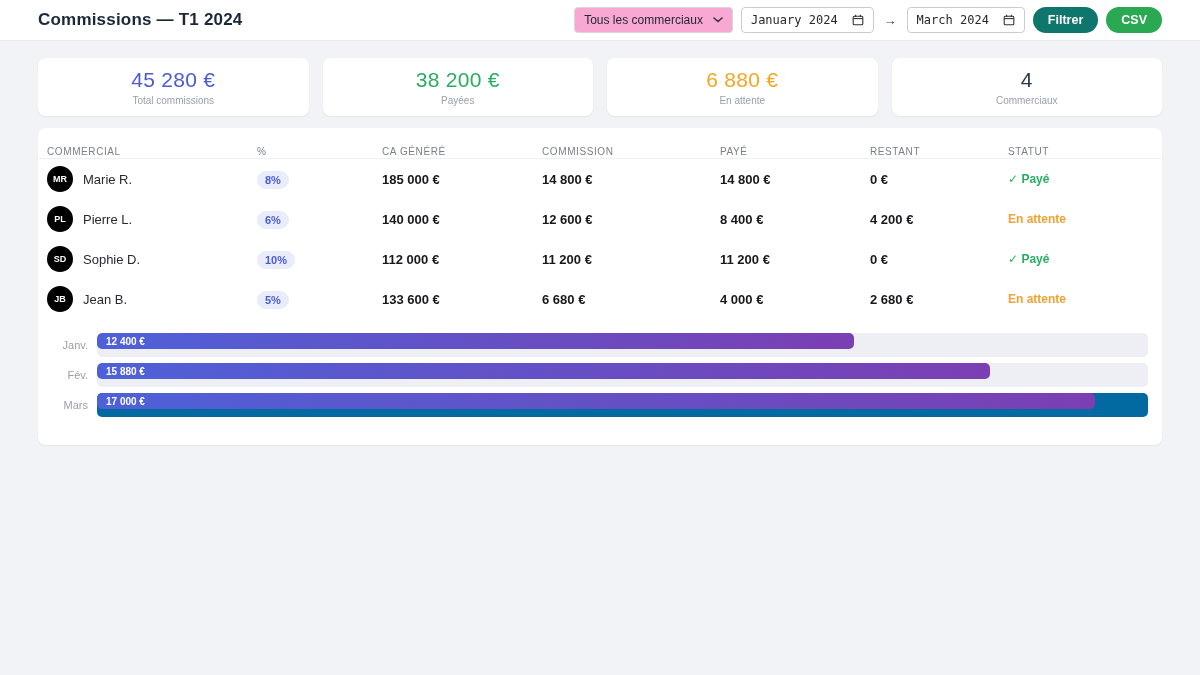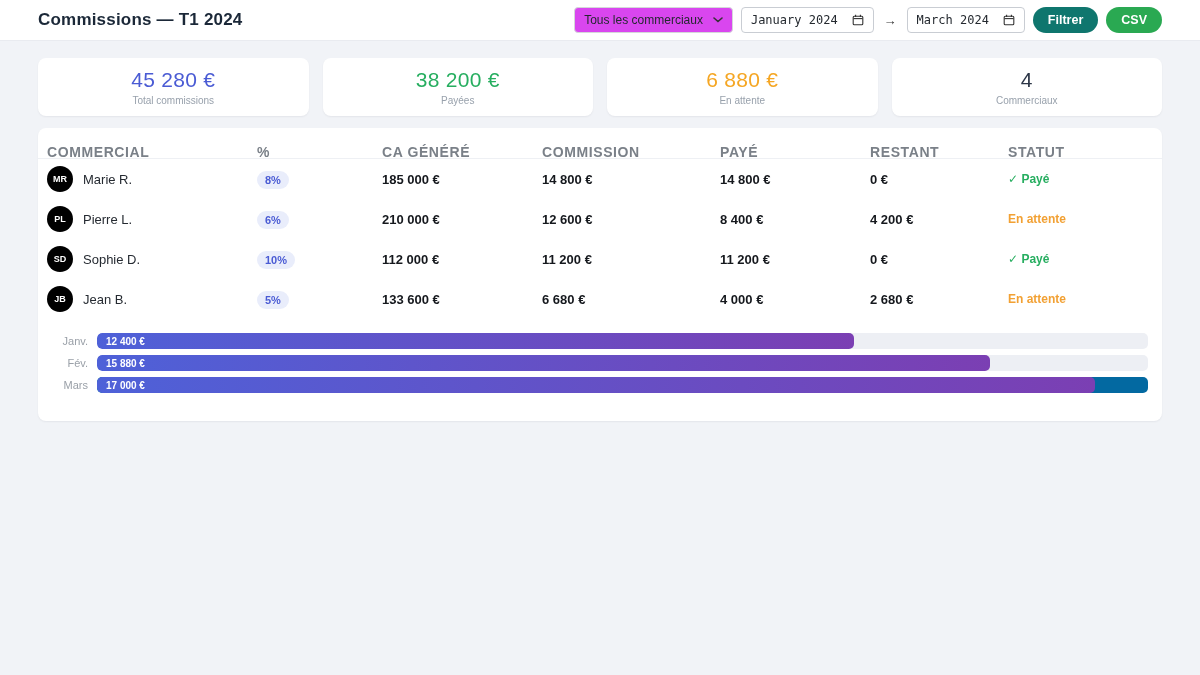--- a/index.html
+++ b/index.html
@@ -11,21 +11,21 @@
   }
   
   .app-header {
     height: 41px; background: #ffffff; border-bottom: 1px solid #e9ebf0;
     display: flex; align-items: center; justify-content: space-between;
     padding: 0 38px;
   }
   .page-title { font-size: 17px; font-weight: 700; color: #1b2838; letter-spacing: .2px; }
   .controls { display: flex; align-items: center; gap: 8px; }
   .select-ctl {
-    height: 26px; background: #d946ef; border: 1px solid #d5d7da; border-radius: 4px;
+    height: 26px; background: #f9a8d4; border: 1px solid #d5d7da; border-radius: 4px;
     display: flex; align-items: center; gap: 10px; padding: 3px 9px;
     font-size: 12px; color: #24292f; cursor: default;
   }
   .date-ctl {
     height: 26px; background: #ffffff; border: 1px solid #c9cdd3; border-radius: 4px;
     display: flex; align-items: center; gap: 14px; padding: 0 9px;
     font-family: "DejaVu Sans Mono", "Liberation Mono", monospace;
     font-size: 12px; color: #24292f;
   }
   .range-arrow { font-size: 13px; color: #333; padding: 0 2px; }
@@ -50,21 +50,21 @@
     background: #ffffff; border-radius: 8px; margin-top: 12px;
     box-shadow: 0 1px 2px rgba(16,24,40,.06); overflow: hidden; padding-bottom: 22px;
   }
   .tgrid {
     display: grid;
     grid-template-columns: 210px 125px 160px 178px 150px 138px 1fr;
     align-items: center; padding: 0 9px;
   }
   .thead { height: 31px; border-bottom: 1px solid #eef0f4; }
   .thead > div {
-    font-size: 14px; font-weight: 700; color: #7a8088;
+    font-size: 10px; font-weight: 400; color: #7a8088;
     text-transform: uppercase; letter-spacing: .6px; margin-top: 16px;
   }
   .trow { height: 40px; }
   .cell-commercial { display: flex; align-items: center; }
   .avatar {
     width: 26px; height: 26px; border-radius: 50%; background: #000000;
     color: #fff; font-size: 9px; font-weight: 700;
     display: flex; align-items: center; justify-content: center; margin-right: 10px;
     flex: 0 0 26px;
   }
@@ -78,21 +78,21 @@
   .status.paid { color: #27ae60; }
   .status.pending { color: #f2a134; }
   
   .chart { padding: 14px 14px 0 16px; }
   .chart-row { display: flex; align-items: center; margin-bottom: 6px; }
   .chart-label {
     width: 34px; text-align: right; font-size: 11px; color: #9aa0a8;
     margin-right: 9px; flex: 0 0 34px;
   }
   .bar-track {
-    flex: 1; height: 16px; background: #edeff4; border-radius: 5px; overflow: hidden;
+    flex: 1; height: 24px; background: #edeff4; border-radius: 5px; overflow: hidden;
   }
   .bar-fill {
     height: 16px; border-radius: 5px; display: flex; align-items: center;
   }
   .bar-value { font-size: 10px; font-weight: 700; color: #ffffff; padding-left: 9px; white-space: nowrap; }
   .icon-svg { display: block; }
 </style>
 </head>
 <body>
 
@@ -179,21 +179,21 @@
       <div class="num">0 €</div>
       <div class="status paid">✓ Payé</div>
     </div>
 
     <div class="tgrid trow">
       <div class="cell-commercial">
         <span class="avatar">PL</span>
         <span class="name">Pierre L.</span>
       </div>
       <div><span class="rate-badge">6%</span></div>
-      <div class="num">210 000 €</div>
+      <div class="num">140 000 €</div>
       <div class="num">12 600 €</div>
       <div class="num">8 400 €</div>
       <div class="num">4 200 €</div>
       <div class="status pending">En attente</div>
     </div>
 
     <div class="tgrid trow">
       <div class="cell-commercial">
         <span class="avatar">SD</span>
         <span class="name">Sophie D.</span>

